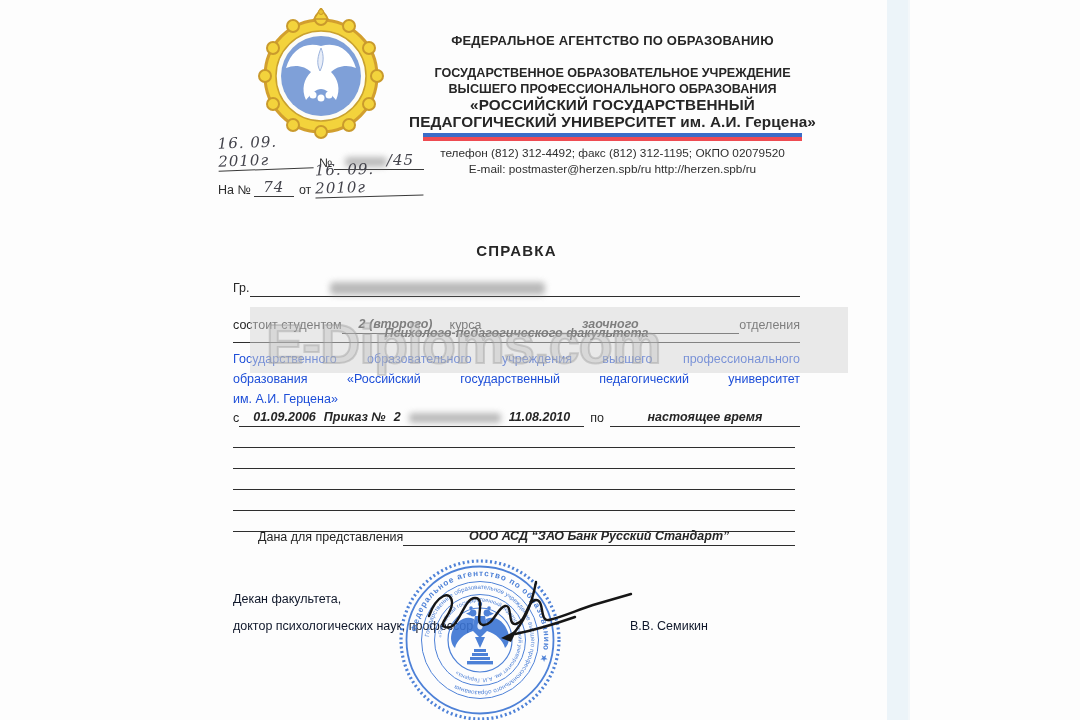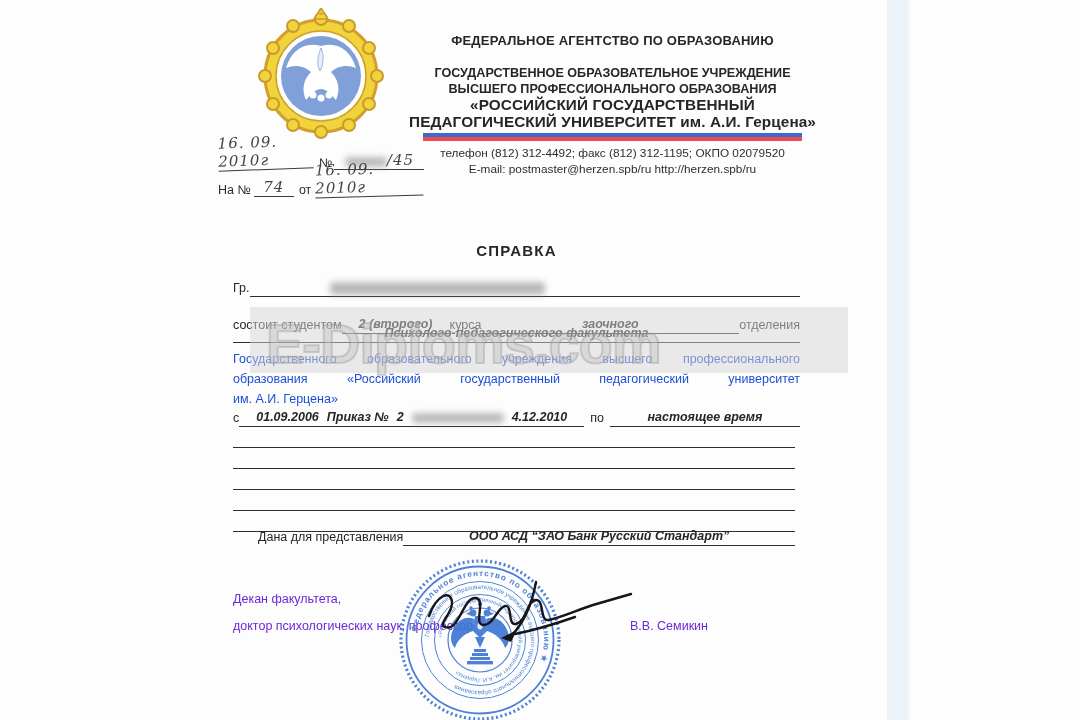--- a/index.html
+++ b/index.html
@@ -40,21 +40,21 @@
   .brow{left:233px;width:567px;display:flex;align-items:flex-end;font-size:12.5px;line-height:15px;}
   .brow .lbl{white-space:nowrap;padding-bottom:1px;}
   .useg{border-bottom:1.5px solid #2e2e2e;display:flex;align-items:flex-end;justify-content:center;}
   .grow{flex:1 1 auto;}
   .bi{font-weight:bold;font-style:italic;white-space:nowrap;padding-bottom:1px;}
   .ptext{left:233px;width:567px;font-size:12.5px;line-height:16px;color:#1d4ed8;}
   .just{text-align:justify;text-align-last:justify;}
   .ruled-line{height:20px;border-bottom:1.5px solid #2e2e2e;}
 
   
-  .sgtxt{font-size:12.5px;color:#6d28d9;white-space:nowrap;}
+  .sgtxt{font-size:12.5px;color:#0f172a;white-space:nowrap;}
 
   
   .wm-band{left:250px;top:307px;width:598px;height:66px;background:rgba(213,213,213,.5);z-index:5;pointer-events:none;}
   .wm-text{left:266px;top:299px;z-index:6;pointer-events:none;
     font-size:56px;font-weight:bold;letter-spacing:-1px;
     color:rgba(190,190,190,.38);margin-top:12px;-webkit-text-stroke:2px rgba(150,150,150,.38);}
 
   .stamp{left:395px;top:555px;width:170px;height:170px;z-index:4;}
   .sig{left:415px;top:572px;width:230px;height:85px;z-index:7;}
 </style>
@@ -171,21 +171,21 @@
 <div class="abs ptext just" style="top:371px;">образования «Российский государственный педагогический университет</div>
 <div class="abs ptext" style="top:391px;">им. А.И. Герцена»</div>
 
 <div class="abs brow" style="top:409px;height:18px;">
   <span class="lbl">с</span>
   <span class="useg" style="width:345px;gap:8px;">
     <span class="bi">01.09.2006</span>
     <span class="bi">Приказ №</span>
     <span class="bi">2</span>
     <span class="blurblob" style="width:92px;height:10px;margin-bottom:3px;"></span>
-    <span class="bi">4.12.2010</span>
+    <span class="bi">11.08.2010</span>
   </span>
   <span class="lbl" style="margin:0 6px;">по</span>
   <span class="useg grow">
       <span class="bi">настоящее время</span>
     </span>
 </div>
 
 <div class="abs" style="left:233px;top:427px;width:562px;">
     <div class="ruled-line"></div>
     <div class="ruled-line"></div>

